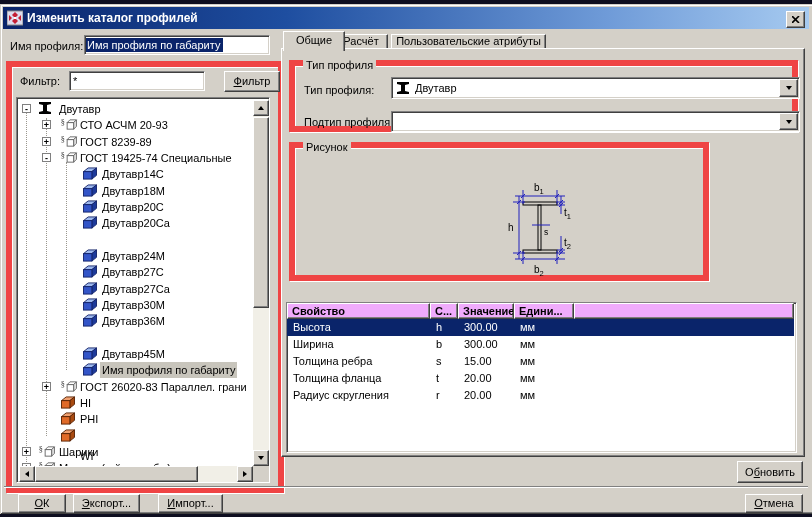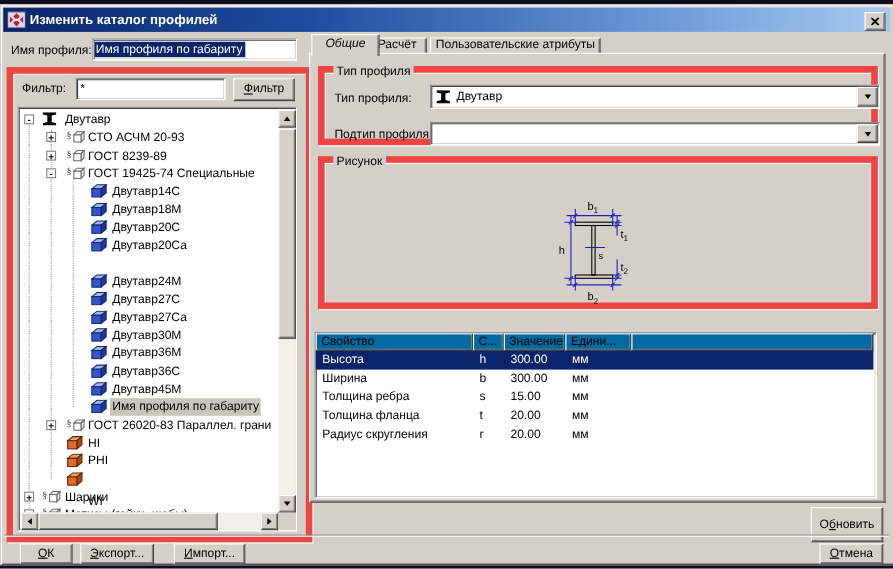--- a/index.html
+++ b/index.html
@@ -60,29 +60,29 @@
   .tabpage{position:absolute;left:281px;top:44px;width:524px;height:409px;background:#d4d0c8;z-index:2;
     border:1px solid;border-color:#fff #404040 #404040 #fff;box-shadow:inset -1px -1px 0 #808080;box-sizing:border-box;}
   .groupbox{position:absolute;box-sizing:border-box;}
   .gb-title{position:absolute;top:-7px;left:8px;background:#d4d0c8;padding:0 3px;}
   .combo{position:absolute;height:22px;box-sizing:border-box;background:#fff;}
   .combo .cfield{position:absolute;left:1px;top:1px;right:18px;bottom:1px;display:flex;align-items:center;padding-left:3px;white-space:nowrap;overflow:hidden;}
   .combo .carrow{position:absolute;right:1px;top:1px;bottom:1px;width:17px;display:flex;align-items:center;justify-content:center;}
   
   .propbox{position:absolute;left:4px;top:253px;width:511px;height:151px;box-sizing:border-box;}
   .phead{position:absolute;left:0;top:0;height:16px;box-sizing:border-box;line-height:14px;padding-left:4px;
-    background:#0369a1;border:1px solid;border-color:#fff #404040 #404040 #fff;box-shadow:inset -1px -1px 0 #808080;overflow:hidden;white-space:nowrap;}
+    background:#f0abfc;border:1px solid;border-color:#fff #404040 #404040 #fff;box-shadow:inset -1px -1px 0 #808080;overflow:hidden;white-space:nowrap;font-weight:bold;}
   .prow{position:absolute;left:0;width:507px;height:17px;line-height:17px;white-space:nowrap;}
   .prow span{position:absolute;top:0;}
   .prow .c1{left:6px;} .prow .c2{left:149px;} .prow .c3{left:177px;} .prow .c4{left:233px;}
   .prow.selected{background:#0a246a;color:#fff;}
   
   .separator{position:absolute;left:4px;top:482px;width:804px;height:0;border-top:1px solid #808080;border-bottom:1px solid #fff;}
   .pushbtn{position:absolute;height:19px;line-height:17px;box-sizing:border-box;}
-  .updatebtn{position:absolute;left:737px;top:457px;width:66px;height:32px;line-height:18px;box-sizing:border-box;}
+  .updatebtn{position:absolute;left:737px;top:457px;width:66px;height:22px;line-height:18px;box-sizing:border-box;}
 </style>
 </head>
 <body>
 
 <svg width="0" height="0" style="position:absolute">
   <defs>
     <symbol id="i-cube-b" viewBox="0 0 16 14">
       <polygon points="1,5 6,1 15,1 10,5" fill="#9db8ee" stroke="#14246a" stroke-width="1"></polygon>
       <polygon points="10,5 15,1 15,9 10,13" fill="#1d3a9a" stroke="#14246a" stroke-width="1"></polygon>
       <rect x="1" y="5" width="9" height="8" fill="#3355c8" stroke="#14246a" stroke-width="1"></rect>
@@ -128,21 +128,21 @@
     <span class="lbl" style="left:10px;top:36px;">Имя профиля:</span>
     <div class="name-input sunken">
       <span class="sel-text">Имя профиля по габариту</span>
     </div>
 
     <div class="leftframe etched">
       <span class="lbl" style="left:8px;top:8px;">Фильтр:</span>
       <div class="filter-input sunken">
         <span>*</span>
       </div>
-      <button class="filter-btn btn3d" style="position:absolute;font-family:inherit;font-size:11px;padding:0;"><span class="u">Ф</span><span>ильтр</span></button>
+      <button class="filter-btn btn3d" style="position:absolute;font-family:inherit;font-size:11px;padding:0;margin-left:12px;"><span class="u">Ф</span><span>ильтр</span></button>
 
       <div class="treebox sunken">
         <div class="tree-rows">
           <div class="spine" style="left:7px;top:10px;height:358px;"></div>
           <div class="spine" style="left:27px;top:18px;height:318px;"></div>
           <div class="spine" style="left:47px;top:62px;height:208px;"></div>
 
           <div class="trow lv0" style="top:1px;">
             <span class="exp">-</span>
             <svg class="ticon" width="14" height="12">
@@ -218,26 +218,20 @@
                 <use href="#i-cube-b"></use>
               </svg>
             <span class="tlabel">Двутавр30М</span>
           </div>
           <div class="trow lv2" style="top:213px;">
             <svg class="ticon" width="16" height="13">
                 <use href="#i-cube-b"></use>
               </svg>
             <span class="tlabel">Двутавр36М</span>
           </div>
-          <div class="trow lv2" style="top:230px;">
-            <svg class="ticon" width="16" height="13">
-                <use href="#i-cube-b"></use>
-              </svg>
-            <span class="tlabel">Двутавр36С</span>
-          </div>
           <div class="trow lv2" style="top:246px;">
             <svg class="ticon" width="16" height="13">
                 <use href="#i-cube-b"></use>
               </svg>
             <span class="tlabel">Двутавр45М</span>
           </div>
           <div class="trow lv2" style="top:262px;">
             <svg class="ticon" width="16" height="13">
                 <use href="#i-cube-b"></use>
               </svg>
@@ -300,21 +294,21 @@
             </div>
           <div class="sbthumb btn3d" style="left:16px;top:0;width:163px;height:16px;"></div>
           <div class="sbbtn btn3d" style="left:218px;top:0;">
               <span class="tri right"></span>
             </div>
         </div>
         <div class="corner"></div>
       </div>
     </div>
 
-    <div class="tab active" style="left:283px;width:62px;font-style:italic;"><span>Общие</span></div>
+    <div class="tab active" style="left:283px;width:62px;"><span>Общие</span></div>
     <div class="tab inactive" style="left:334px;width:54px;"><span>Расчёт</span></div>
     <div class="tab inactive" style="left:391px;width:155px;"><span>Пользовательские атрибуты</span></div>
 
     <div class="tabpage">
 
       <div class="groupbox etched" style="left:7px;top:11px;width:509px;height:72px;">
         <span class="gb-title">Тип профиля</span>
         <span class="lbl" style="left:9px;top:18px;">Тип профиля:</span>
         <div class="combo sunken" style="left:96px;top:11px;width:409px;">
           <div class="cfield">
@@ -328,21 +322,21 @@
             </div>
         </div>
         <span class="lbl" style="left:9px;top:50px;">Подтип профиля:</span>
         <div class="combo sunken" style="left:96px;top:45px;width:409px;height:21px;">
           <div class="carrow btn3d">
               <span class="tri down"></span>
             </div>
         </div>
       </div>
 
-      <div class="groupbox etched" style="left:7px;top:93px;width:509px;height:139px;">
+      <div class="groupbox etched" style="left:7px;top:93px;width:420px;height:139px;">
         <span class="gb-title">Рисунок</span>
         <svg style="position:absolute;left:190px;top:30px;" width="150" height="102" viewBox="0 0 150 102">
 
           <rect x="38" y="24" width="34" height="3" fill="none" stroke="#000" stroke-width="1"></rect>
           <rect x="38" y="72" width="34" height="3" fill="none" stroke="#000" stroke-width="1"></rect>
           <rect x="53" y="27" width="3" height="45" fill="none" stroke="#000" stroke-width="1"></rect>
 
           <g stroke="#2121bd" stroke-width="1">
             <line x1="38" y1="12" x2="38" y2="26"></line>
               <line x1="72" y1="12" x2="72" y2="26"></line>

